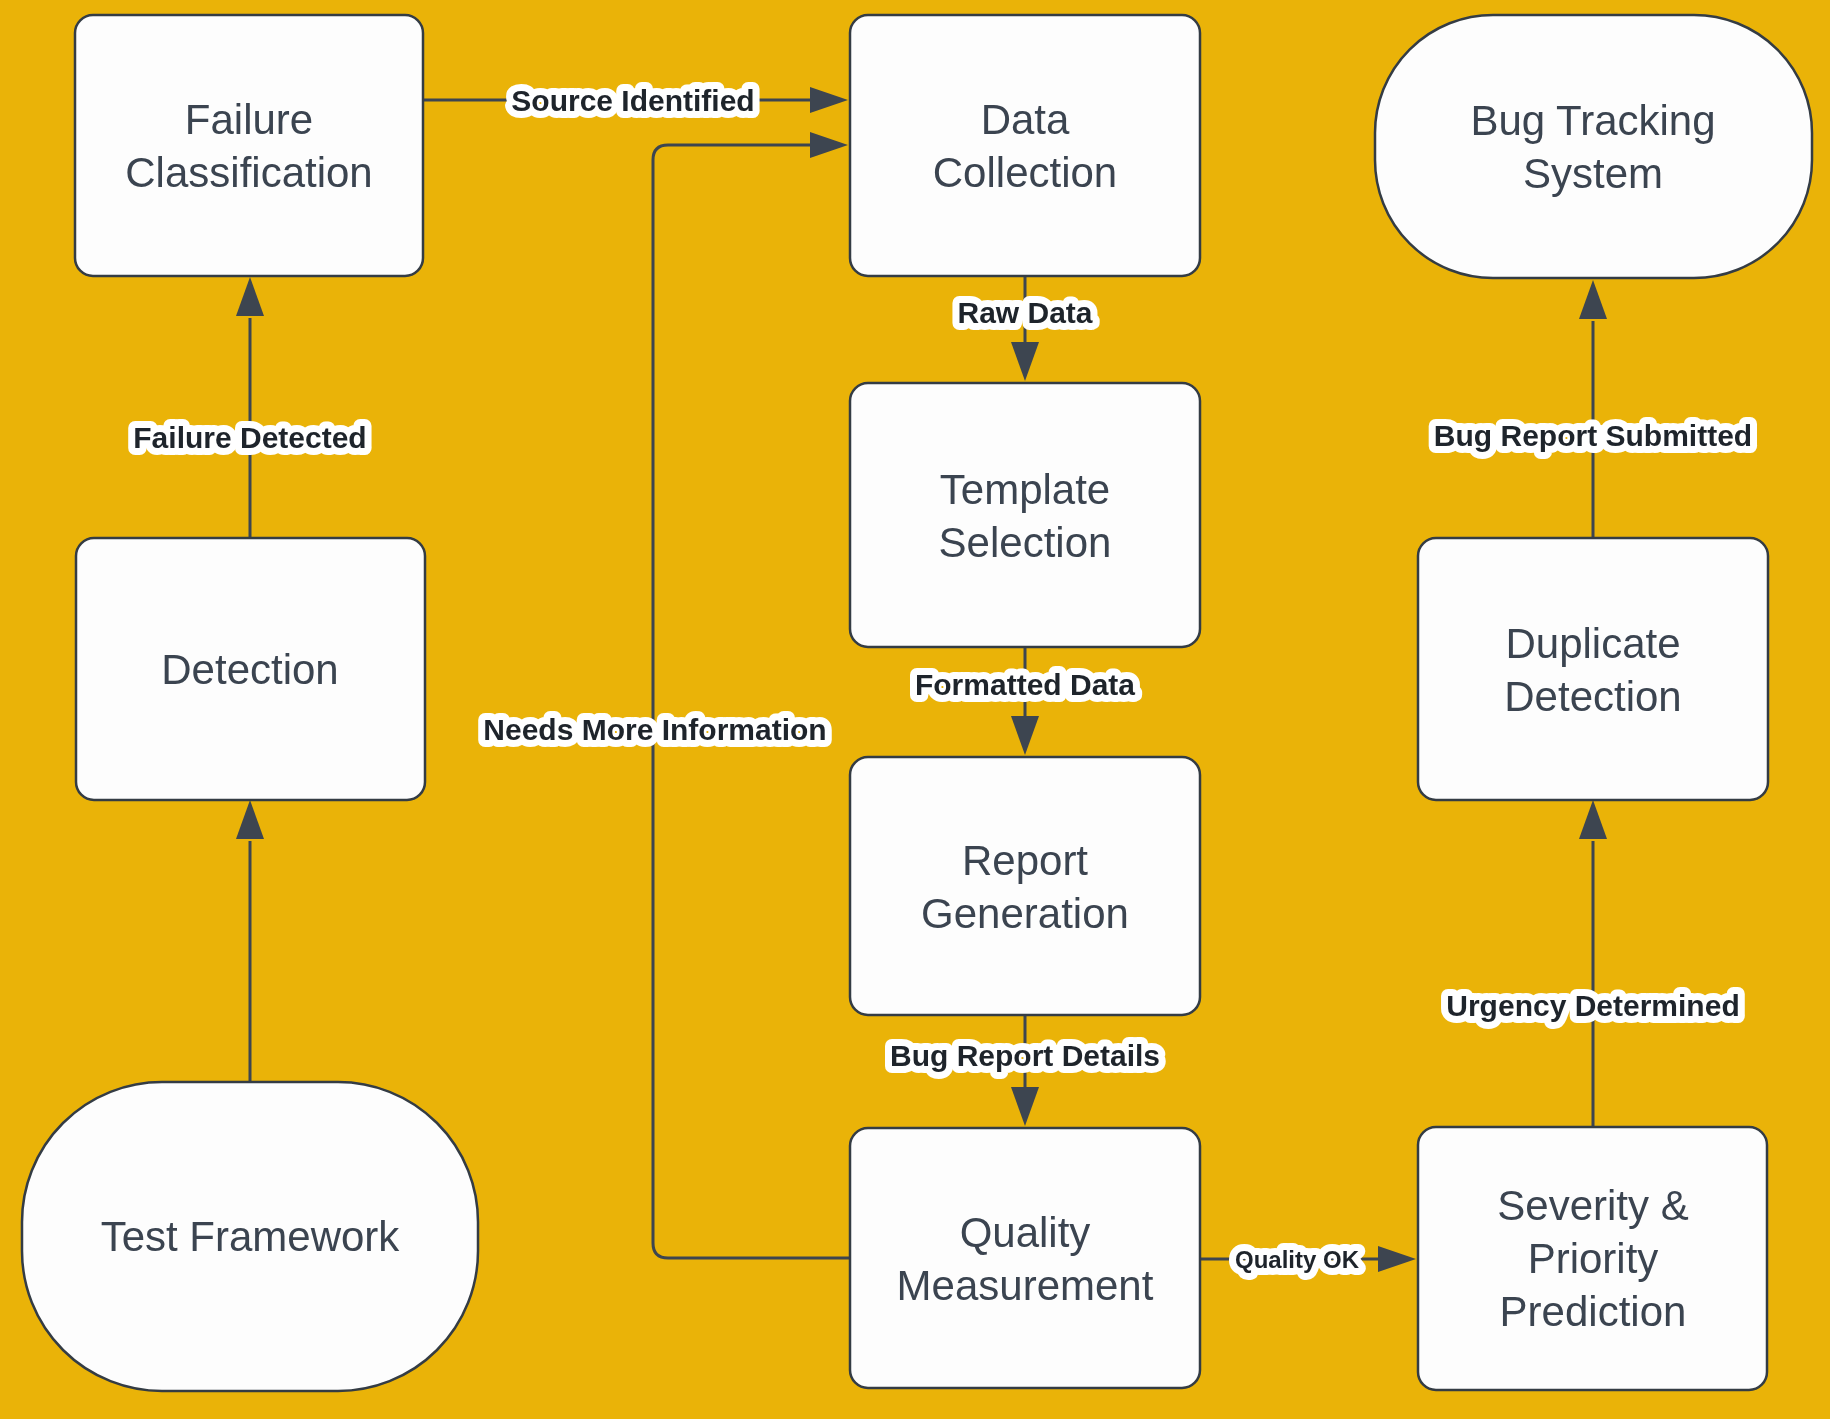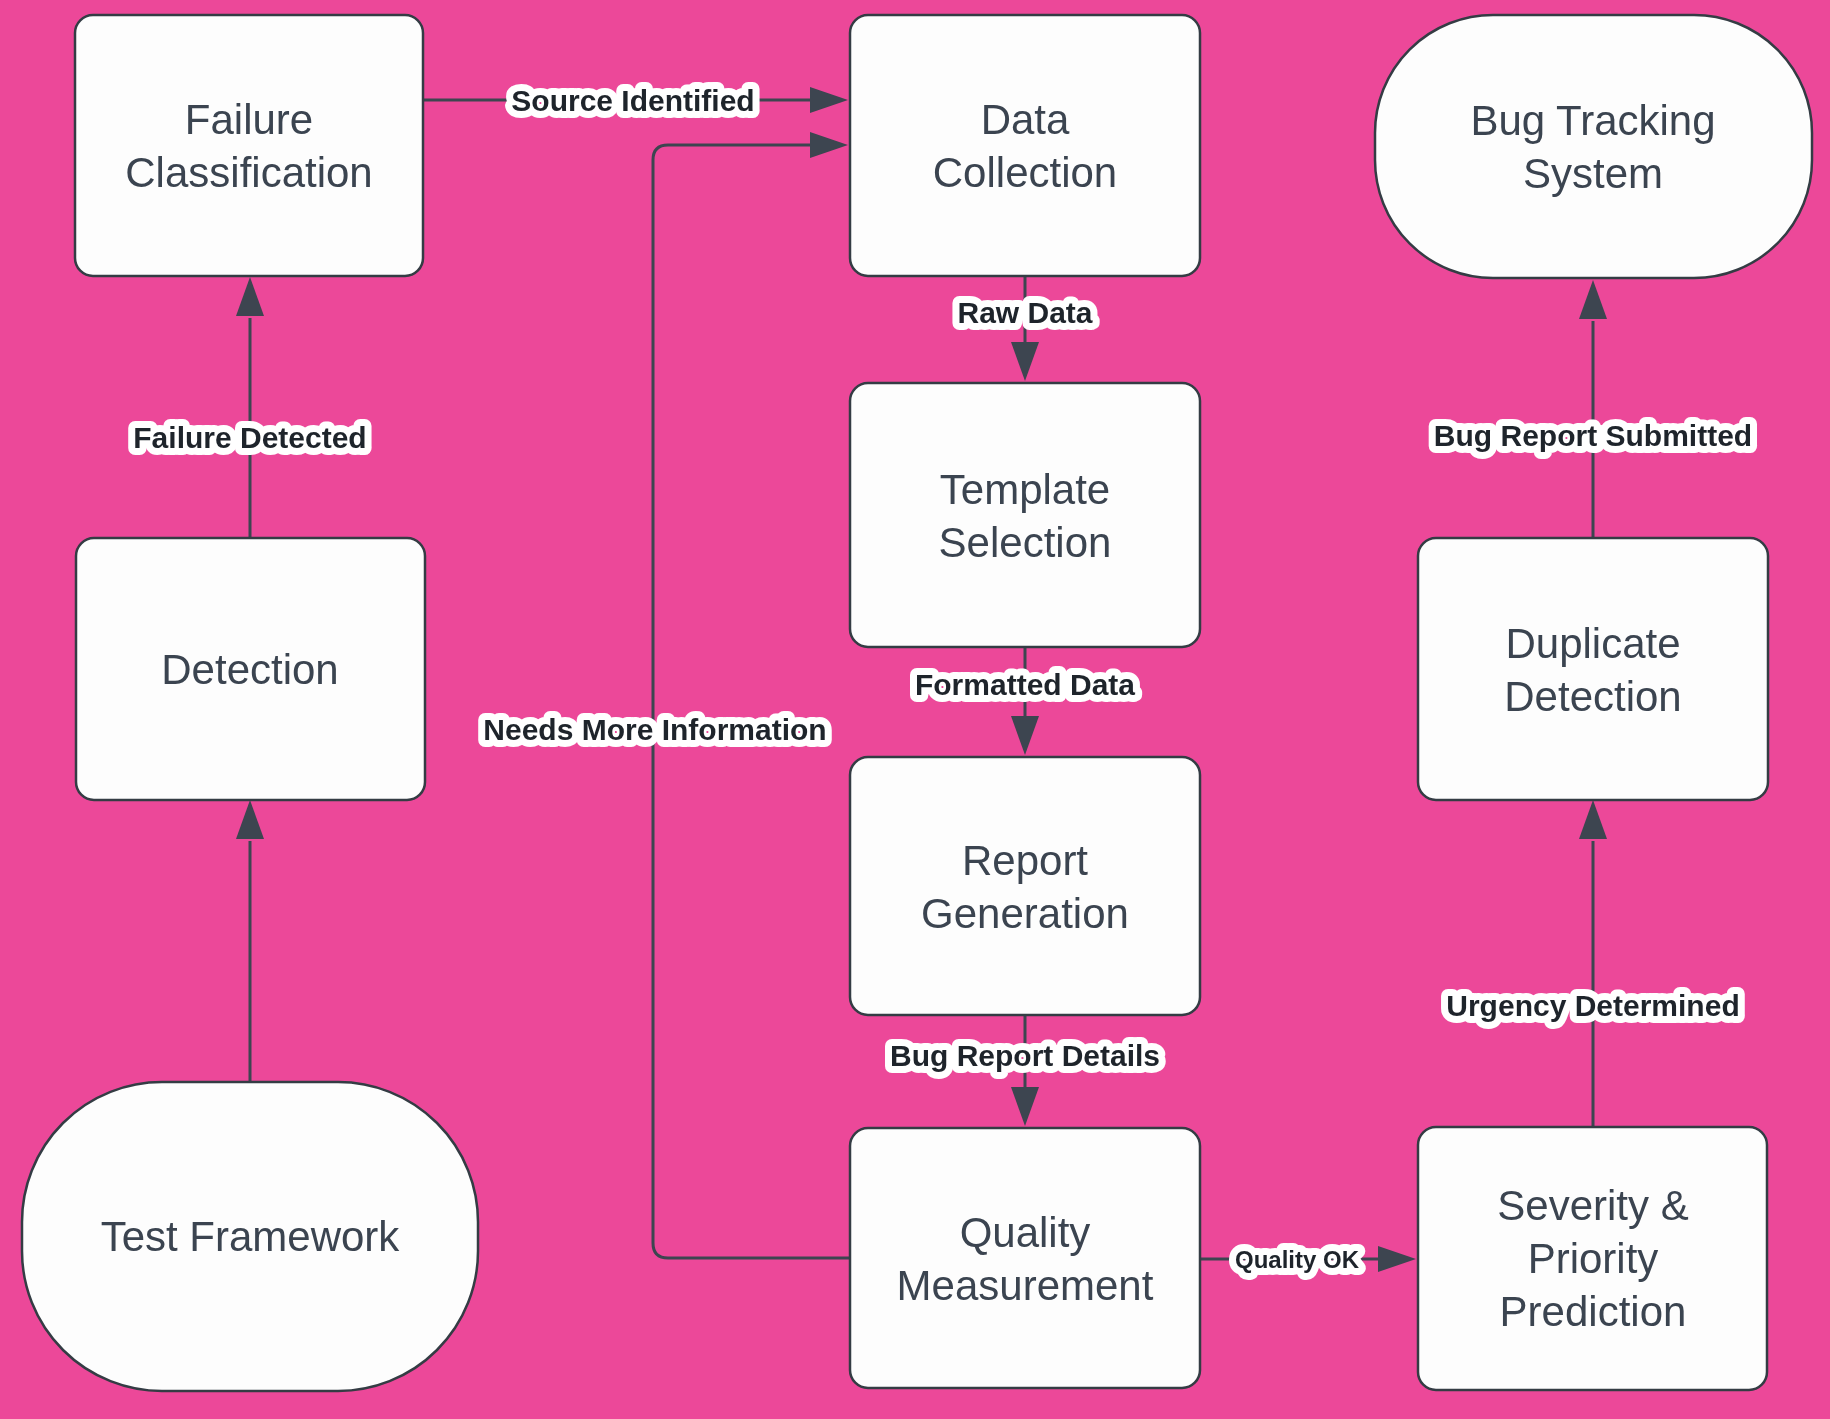--- a/index.html
+++ b/index.html
@@ -1,16 +1,16 @@
 <!DOCTYPE html>
 <html><head>
 <meta charset="utf-8">
 <style>
   html,body{margin:0;padding:0;background:#ffffff;}
-  .canvas{width:1830px;height:1419px;background:#ec4899;overflow:hidden;}
+  .canvas{width:1830px;height:1419px;background:#eab308;overflow:hidden;}
   svg{display:block;}
   .node-box{fill:#fdfdfd;stroke:#343c44;stroke-width:2.5;}
   .node-text{font-family:"Liberation Sans",sans-serif;font-size:42px;fill:#3b4450;
              text-anchor:middle;dominant-baseline:central;}
   .edge-line{stroke:#3d4550;stroke-width:3;fill:none;}
   .arrowhead{fill:#3d4550;stroke:none;}
   .edge-label{font-family:"Liberation Sans",sans-serif;font-size:30px;font-weight:bold;fill:#1e242b;
               text-anchor:middle;dominant-baseline:central;
               paint-order:stroke;stroke:#ffffff;stroke-width:14;stroke-linejoin:round;}
   .edge-label.small{font-size:24px;}

